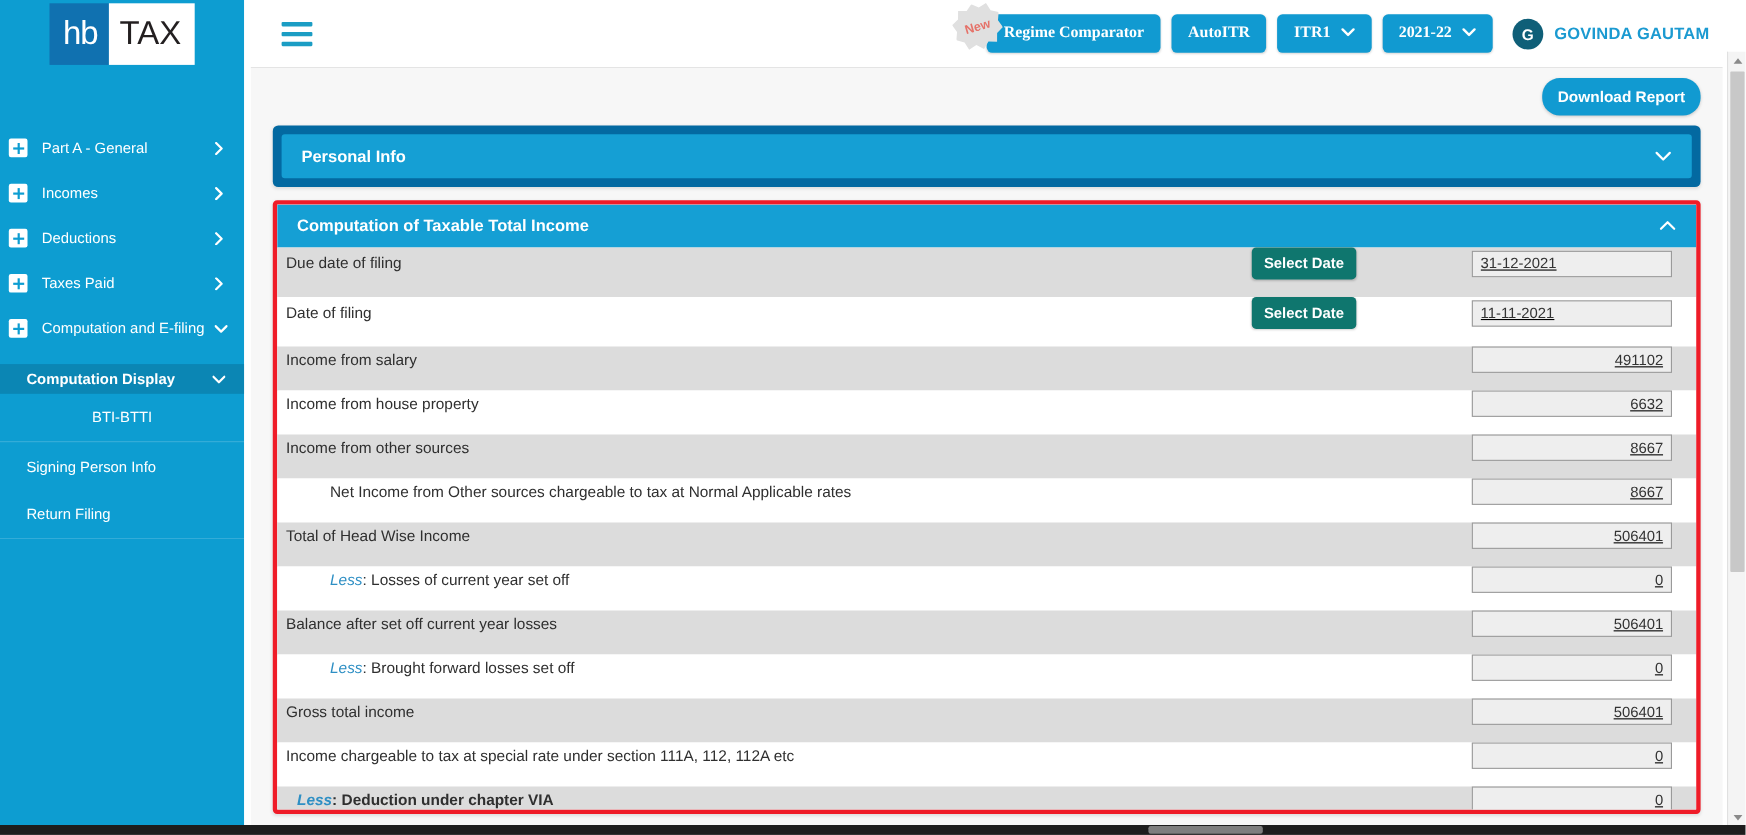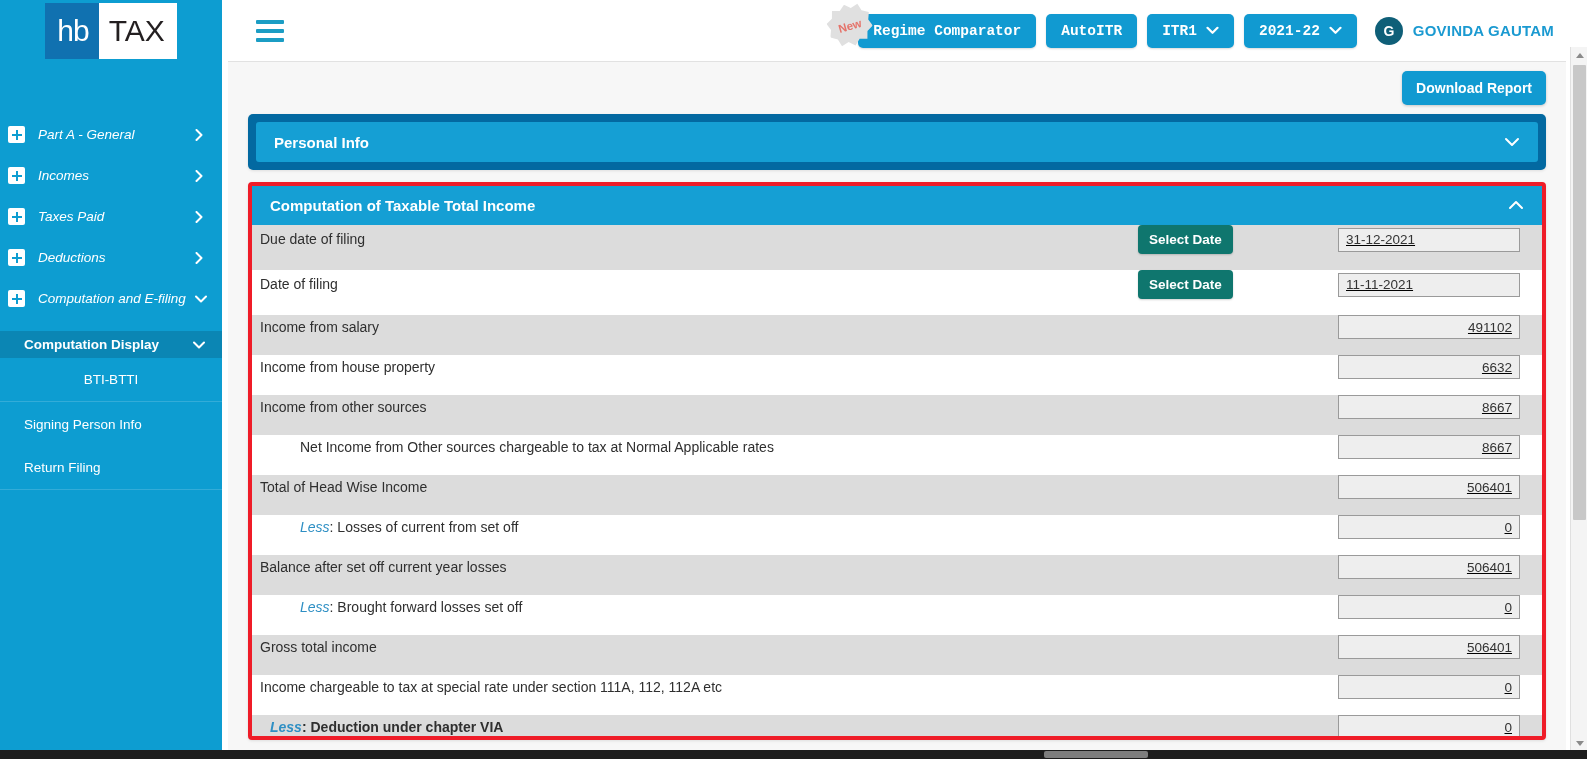--- a/index.html
+++ b/index.html
@@ -28,21 +28,21 @@
   .logo-tax {
     background: #ffffff; color: #231f20;
     font-size: 30px; font-weight: 400; letter-spacing: 0px;
     padding: 2px 12px 2px 10px;
     display: flex; align-items: center; line-height: 1;
   }
   .nav { margin-top: 52px; }
   .nav-item {
     display: flex; align-items: center; position: relative;
     min-height: 41px; padding: 6px 14px 6px 8px; color: #ffffff;
-    font-size: 13.5px; cursor: pointer; font-style: italic;
+    font-size: 13.5px; cursor: pointer;
   }
   .nav-item .plus-box {
     width: 17px; height: 17px; background: #ffffff; border-radius: 2px;
     position: relative; flex: 0 0 17px; margin-right: 13px;
   }
   .nav-item .plus-box::before, .nav-item .plus-box::after {
     content: ""; position: absolute; background: #0d9dd1;
   }
   .nav-item .plus-box::before { left: 3.5px; top: 7.5px; width: 10px; height: 2px; }
   .nav-item .plus-box::after  { top: 3.5px; left: 7.5px; height: 10px; width: 2px; }
@@ -71,21 +71,21 @@
     position: absolute; left: 228px; top: 0; width: 1338px; height: 62px;
     background: #ffffff; border-bottom: 1px solid #e2e2e2;
     display: flex; align-items: center;
   }
   #hamburger { margin-left: 24px; width: 36px; height: 30px; display: flex;
     flex-direction: column; justify-content: center; gap: 5px; cursor: pointer; padding: 0 4px;}
   #hamburger span { display: block; height: 4px; background: #1b9dc4; border-radius: 1px; }
   .header-right { margin-left: auto; display: flex; align-items: center; padding-right: 12px; gap: 10px; }
   .hbtn {
     background: #119ad1; color: #ffffff; border: none; border-radius: 5px;
-    font-family: Liberation Mono, monospace;
+    font-family: Liberation Serif, serif;
     font-size: 14.5px; font-weight: 700; padding: 9px 15px; cursor: pointer;
     display: inline-flex; align-items: center; gap: 9px; white-space: nowrap;
     box-shadow: 0 1px 2px rgba(0,0,0,0.15);
   }
   .regime-wrap { position: relative; display: inline-flex; }
   .new-badge {
     position: absolute; left: -30px; top: -10px; width: 44px; height: 44px;
     background: #e0e0e0; color: #e5736a; font-size: 11.5px; font-weight: 700;
     display: flex; align-items: center; justify-content: center;
     transform: rotate(-16deg); z-index: 2;
@@ -103,21 +103,21 @@
   }
   .user-name { color: #1b9ad1; font-size: 15px; font-weight: 700; letter-spacing: 0.2px; }
 
   
   #main {
     position: absolute; left: 228px; top: 62px; width: 1338px; height: 690px;
     background: #f7f7f7; padding: 0 20px;
   }
   .toolbar { height: 52px; display: flex; align-items: center; justify-content: flex-end; }
   .dl-btn {
-    background: #119ad1; color: #fff; border: none; border-radius: 5px;
+    background: #119ad1; color: #fff; border: none; border-radius: 16px;
     font-family: "Liberation Sans", sans-serif;
     font-size: 14px; font-weight: 700; padding: 9px 14px; cursor: pointer;
     box-shadow: 0 1px 3px rgba(0,0,0,0.2);
   }
 
   .card {
     background: #0369a1; border-radius: 5px; padding: 8px;
     box-shadow: 0 1px 3px rgba(0,0,0,0.10);
   }
   .panel-head {
@@ -218,31 +218,31 @@
         <span class="nav-label">Incomes</span>
         <span class="chev">
           <svg width="8" height="12" viewBox="0 0 8 12">
               <path d="M1.5 1 L6.5 6 L1.5 11" fill="none" stroke="#ffffff" stroke-width="2" stroke-linecap="round" stroke-linejoin="round"></path>
             </svg>
         </span>
       </div>
 
       <div class="nav-item">
         <span class="plus-box"></span>
-        <span class="nav-label">Taxes Paid</span>
+        <span class="nav-label">Deductions</span>
         <span class="chev">
           <svg width="8" height="12" viewBox="0 0 8 12">
               <path d="M1.5 1 L6.5 6 L1.5 11" fill="none" stroke="#ffffff" stroke-width="2" stroke-linecap="round" stroke-linejoin="round"></path>
             </svg>
         </span>
       </div>
 
       <div class="nav-item">
         <span class="plus-box"></span>
-        <span class="nav-label">Deductions</span>
+        <span class="nav-label">Taxes Paid</span>
         <span class="chev">
           <svg width="8" height="12" viewBox="0 0 8 12">
               <path d="M1.5 1 L6.5 6 L1.5 11" fill="none" stroke="#ffffff" stroke-width="2" stroke-linecap="round" stroke-linejoin="round"></path>
             </svg>
         </span>
       </div>
 
       <div class="nav-item">
         <span class="plus-box"></span>
         <span class="nav-label">Computation and E-filing</span>
@@ -404,21 +404,21 @@
             </div>
           </div>
           <div class="row odd">
             <div class="rlabel">Total of Head Wise Income</div>
             <div class="rmid"></div>
             <div class="rval">
               <input class="vinput" type="text" value="506401" style="">
             </div>
           </div>
           <div class="row even">
-            <div class="rlabel ind1"><span class="less">Less</span>: <span>Losses of current from set off</span></div>
+            <div class="rlabel ind1"><span class="less">Less</span>: <span>Losses of current year set off</span></div>
             <div class="rmid"></div>
             <div class="rval">
               <input class="vinput" type="text" value="0" style="">
             </div>
           </div>
           <div class="row odd">
             <div class="rlabel">Balance after set off current year losses</div>
             <div class="rmid"></div>
             <div class="rval">
               <input class="vinput" type="text" value="506401" style="">

